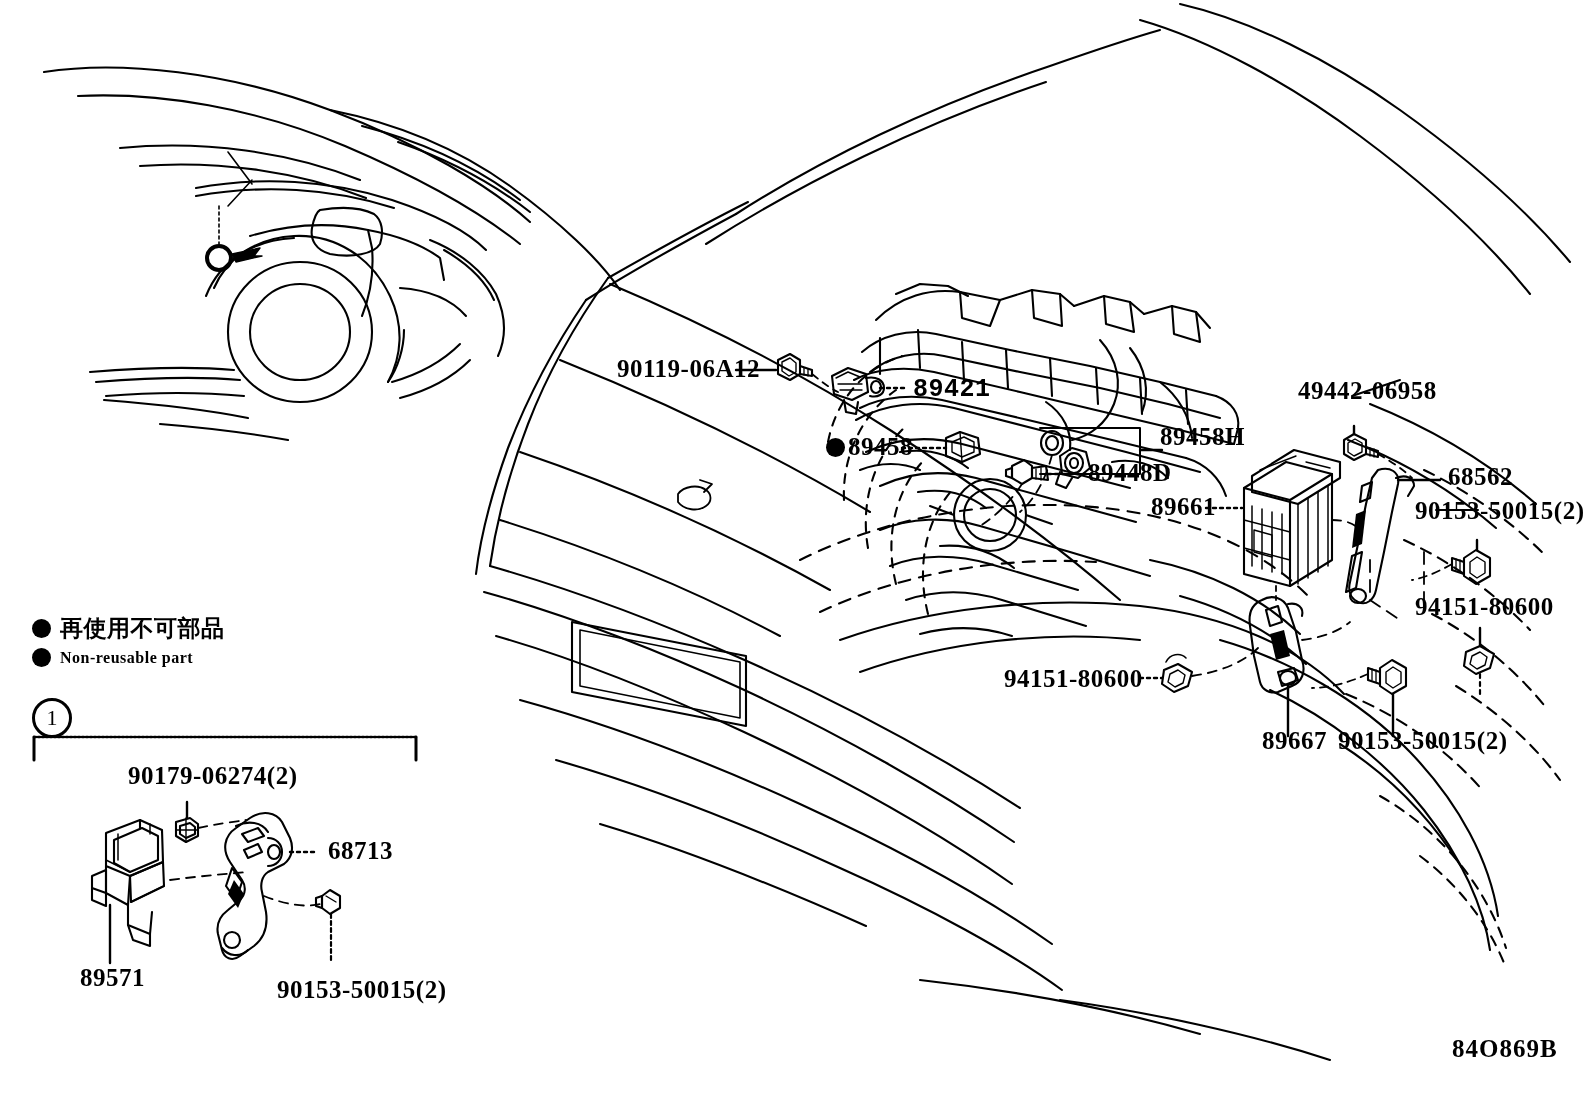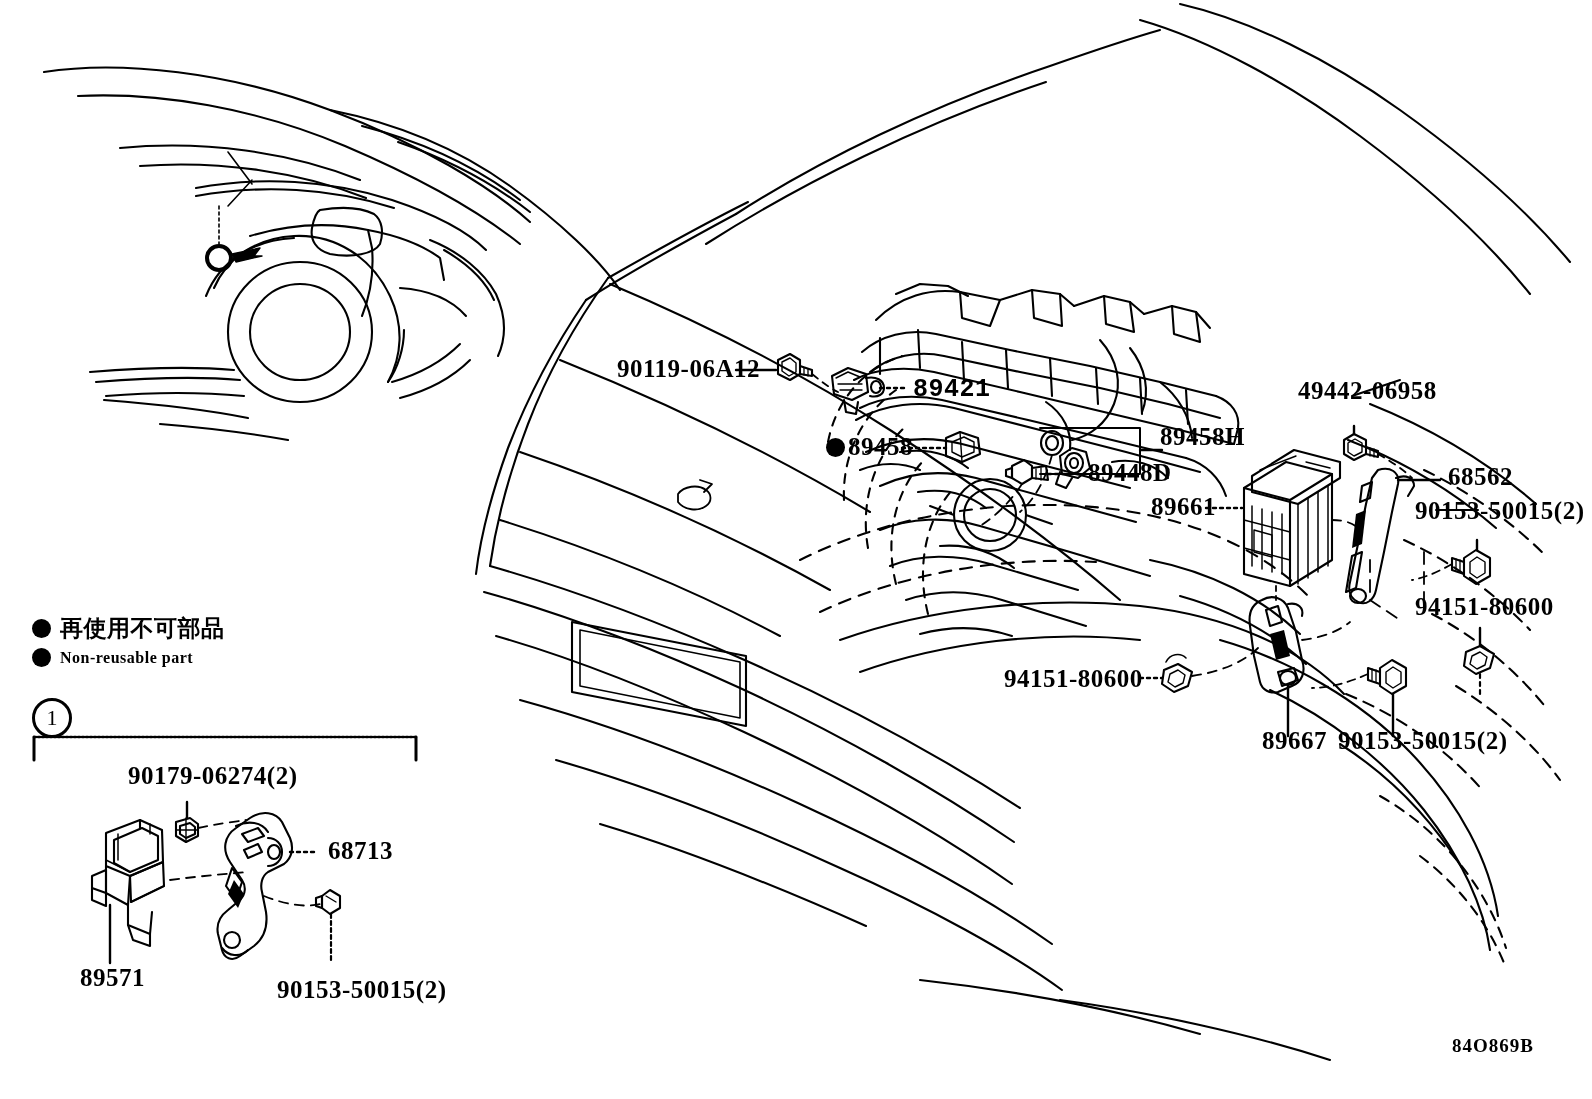--- a/index.html
+++ b/index.html
@@ -5,21 +5,21 @@
   html,body{margin:0;padding:0;background:#fff;}
   body{width:1592px;height:1099px;position:relative;overflow:hidden;
        font-family:"Liberation Serif",serif;color:#000;}
   .stage{position:absolute;inset:0;padding-left:24px;}
   svg{position:absolute;top:0;left:0;width:1592px;height:1099px;}
   .lbl{position:absolute;font-family:"Liberation Serif",serif;font-weight:bold;
        font-size:25px;letter-spacing:.5px;white-space:nowrap;line-height:1;}
   .lbl.jp{font-family:"DejaVu Sans",sans-serif;font-weight:bold;font-size:23px;}
   .lbl.en{font-size:16px;}
   .code{position:absolute;font-family:"Liberation Serif",serif;font-weight:bold;
-        font-size:19px;letter-spacing:1px;}
+        font-size:25px;letter-spacing:1px;}
   .bullet{display:inline-block;width:19px;height:19px;border-radius:50%;
           background:#000;vertical-align:-2px;margin-right:3px;}
   .legrow{position:absolute;display:flex;align-items:center;gap:9px;}
   .legdot{width:19px;height:19px;border-radius:50%;background:#000;flex:0 0 auto;}
   .circnum{position:absolute;width:34px;height:34px;border:3px solid #000;
            border-radius:50%;display:flex;align-items:center;justify-content:center;
            font-family:"Liberation Serif",serif;font-size:22px;font-weight:normal;
            background:#fff;}
 </style>
 </head>

